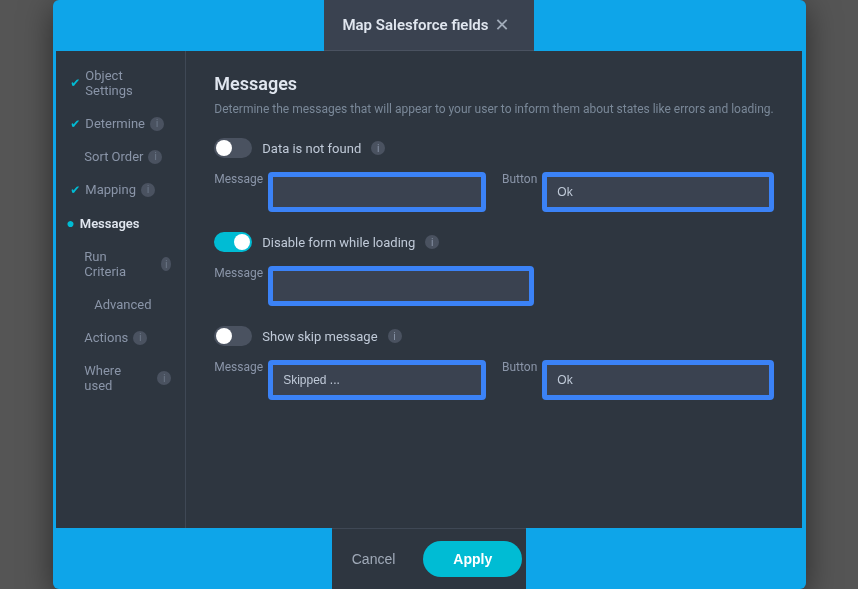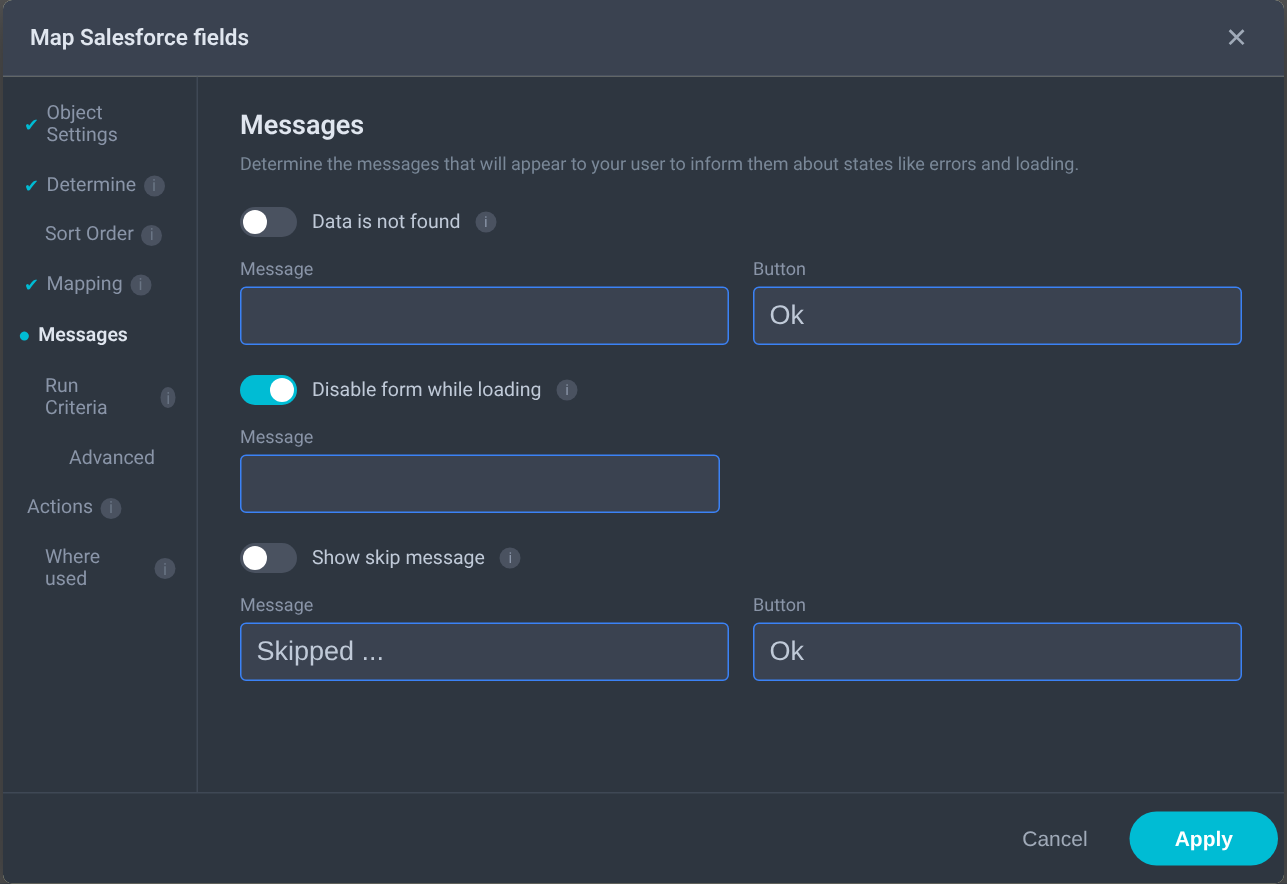--- a/index.html
+++ b/index.html
@@ -8,28 +8,29 @@
       background: #555;
       display: flex;
       align-items: center;
       justify-content: center;
       width: 858px;
       height: 589px;
       overflow: hidden;
     }
 
     .modal {
-      width: 854px;
+      width: 753px;
       height: 589px;
-      background: #fef9c3;
+      background: #0ea5e9;
       border-radius: 6px;
       display: flex;
       flex-direction: column;
       overflow: hidden;
       box-shadow: 0 8px 32px rgba(0,0,0,0.5);
+      align-items: center;
     }
 
     .modal-header {
       background: #3a4250;
       padding: 14px 18px;
       display: flex;
       align-items: center;
       justify-content: space-between;
       border-bottom: 1px solid #4a5260;
       flex-shrink: 0;
@@ -152,37 +153,37 @@
     .toggle.on::after { left: 20px; }
 
     .fields-row {
       display: flex;
       gap: 16px;
       margin-bottom: 20px;
     }
 
     .field-group {
       display: flex;
-      flex-direction: column;
+      flex-direction: row;
       gap: 5px;
     }
     .field-group.flex1 { flex: 1; }
 
     .field-label {
       color: #8a95a8;
       font-size: 12px;
     }
 
     .field-input {
       background: #3a4250;
-      border: 1px solid #3b82f6;
+      border: 5px solid #3b82f6;
       border-radius: 4px;
       color: #c0cad8;
       padding: 8px 10px;
-      font-size: 18px;
+      font-size: 12px;
       outline: none;
       width: 100%;
     }
 
     .modal-footer {
       background: #2e3640;
       border-top: 1px solid #3f4855;
       padding: 12px 4px;
       display: flex;
       align-items: center;
@@ -244,24 +245,24 @@
         <span class="info-icon">i</span>
       </div>
       <div class="sidebar-item active" style="padding-left: 10px;">
         <span style="color:#00bcd4; font-size:14px;">●</span>
         <span>Messages</span>
       </div>
       <div class="sidebar-item" style="padding-left: 28px; gap: 30px;">
         <span>Run Criteria</span>
         <span class="info-icon">i</span>
       </div>
-      <div class="sidebar-item" style="padding-left: 12px; margin-left: 32px;">
+      <div class="sidebar-item" style="padding-left: 38px;">
         <span>Advanced</span>
       </div>
-      <div class="sidebar-item" style="padding-left: 16px;">
+      <div class="sidebar-item" style="padding-left: 28px;">
         <span>Actions</span>
         <span class="info-icon">i</span>
       </div>
       <div class="sidebar-item" style="padding-left: 28px;">
         <span>Where used</span>
         <span class="info-icon">i</span>
       </div>
     </div>
 
     <div class="main-content">

